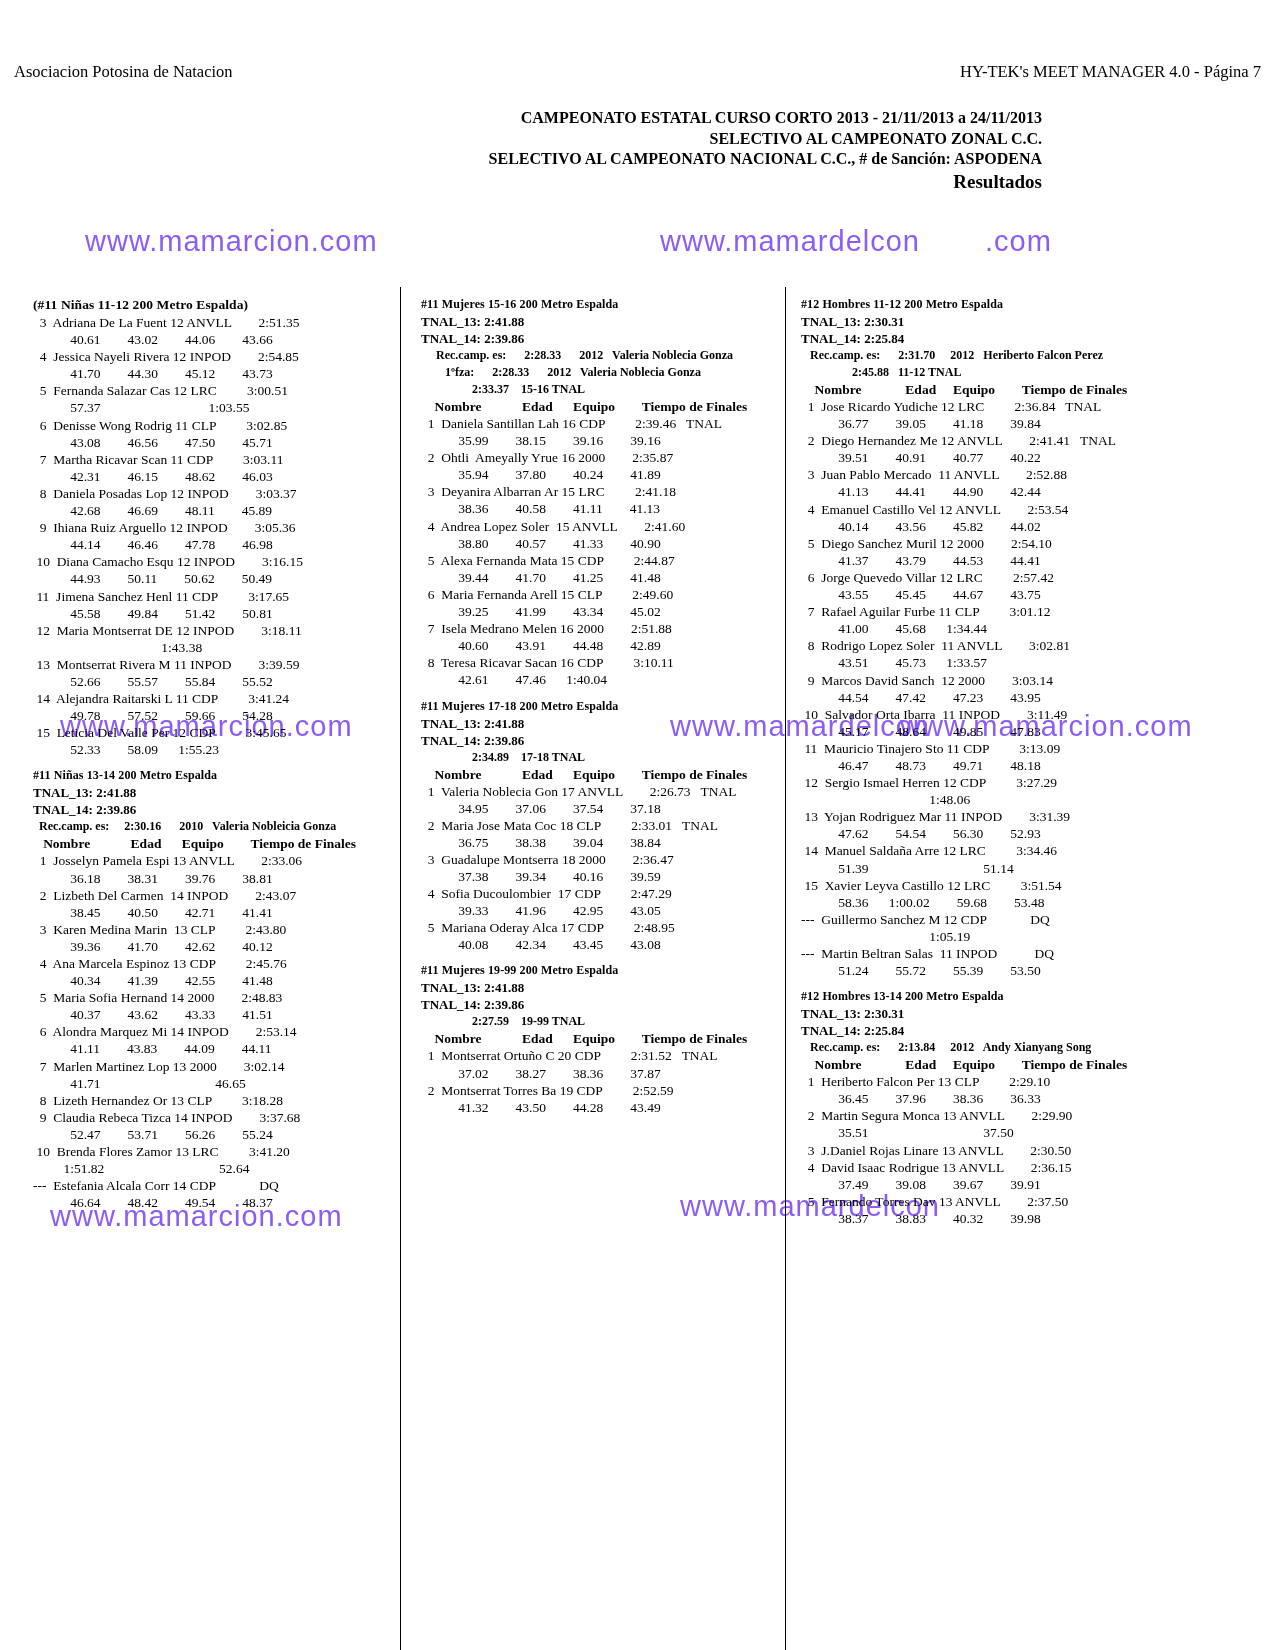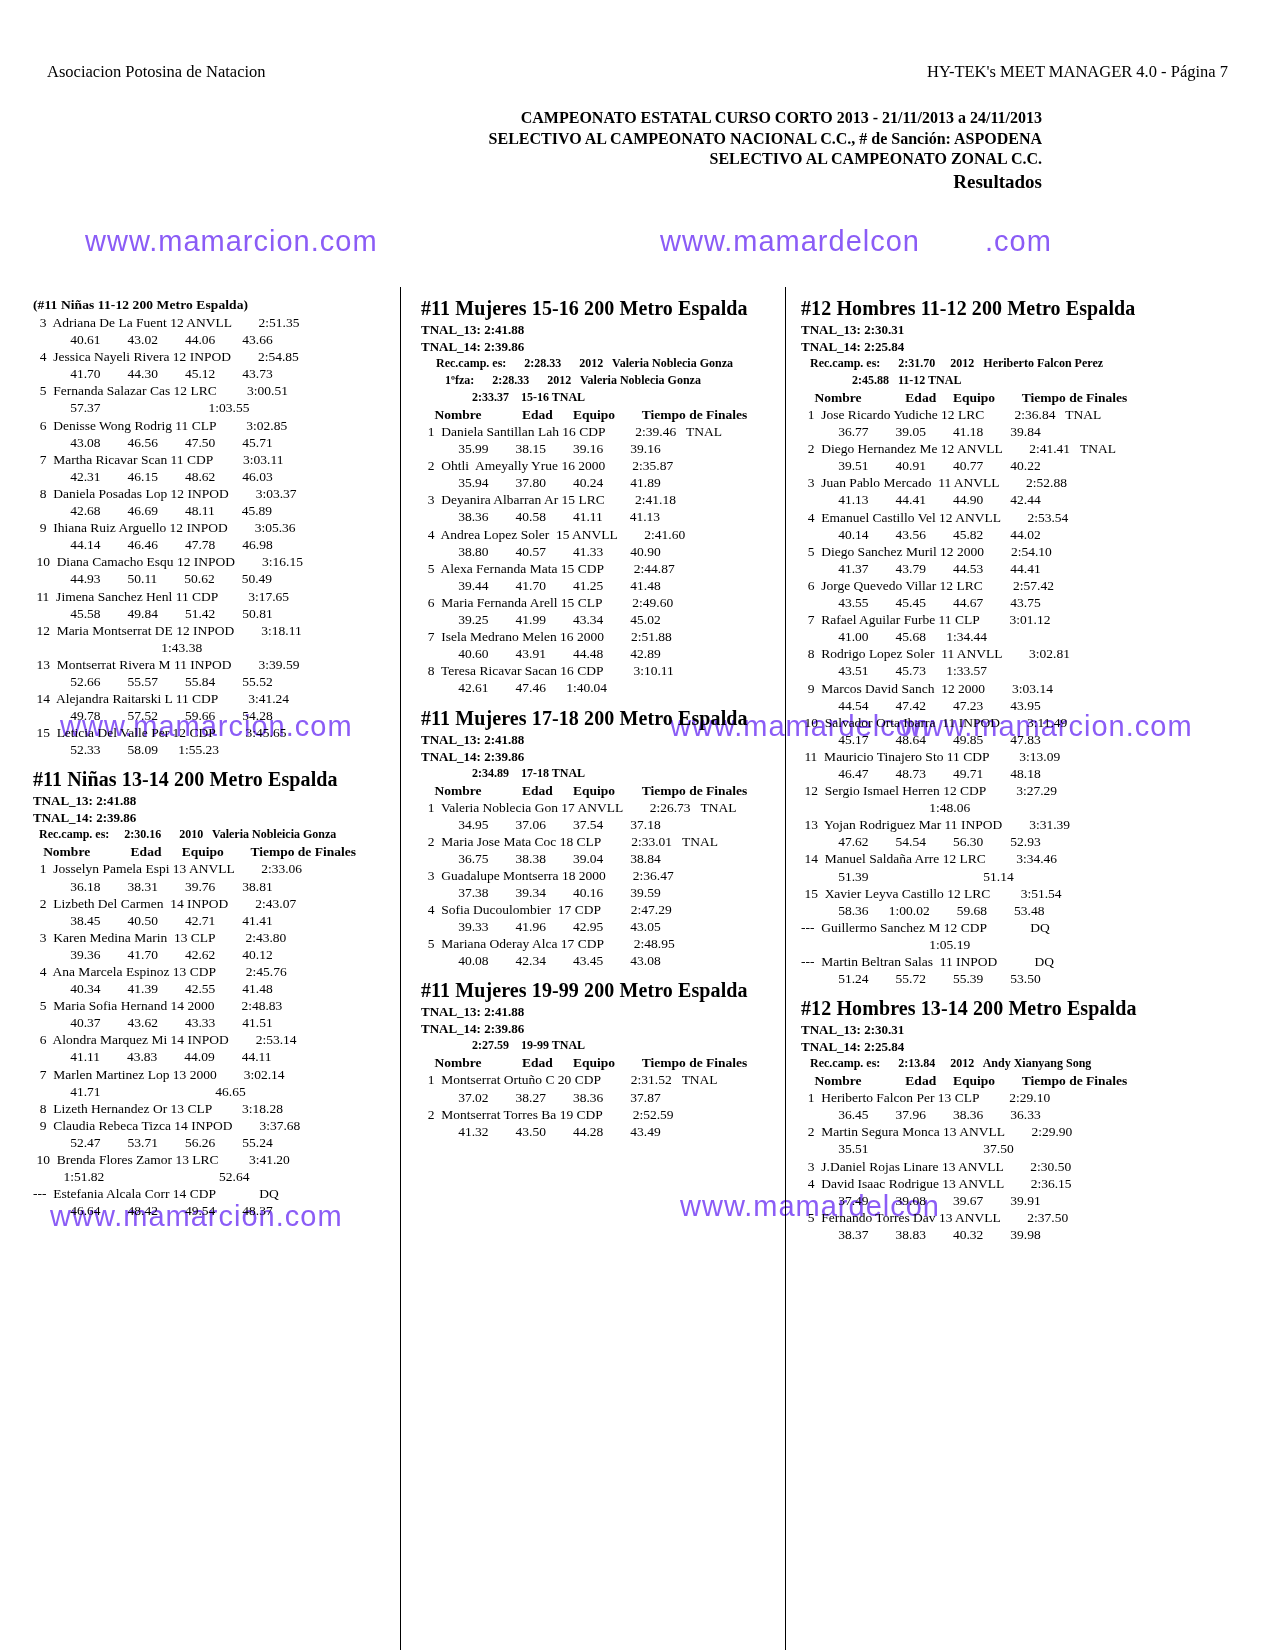--- a/index.html
+++ b/index.html
@@ -19,21 +19,21 @@
     width: 1275px;
     height: 1650px;
     padding: 0;
     box-sizing: border-box;
   }
   .hdr {
     position: absolute;
     top: 62px;
     left: 0;
     width: 1275px;
-    padding: 0 47px;
+    padding: 0 14px;
     box-sizing: border-box;
     display: flex;
     justify-content: space-between;
     font-size: 16.5px;
   }
   .title-block {
     position: absolute;
     top: 88px;
     left: 0;
     width: 1042px;
@@ -60,21 +60,21 @@
   .col {
     box-sizing: border-box;
     position: relative;
   }
   .col1 { width: 400px; padding-left: 33px; }
   .col2 { width: 385px; padding-left: 20px; border-left: 1px solid #000; }
   .col3 { width: 490px; padding-left: 15px; border-left: 1px solid #000; }
 
   .evt-title {
     font-weight: bold;
-    font-size: 20px;
+    font-size: 12px;
     margin-top: 10px;
     margin-bottom: 1px;
     letter-spacing: 0.1px;
   }
   .evt-title.small {
     font-size: 13.5px;
   }
   .std {
     font-weight: bold;
     font-size: 13px;
@@ -128,22 +128,22 @@
   <div class="wm" style="top:225px;left:985px;">.com</div>
   <div class="wm" style="top:710px;left:900px;">www.mamarcion.com</div>
 
   <div class="hdr content">
     <span>Asociacion Potosina de Natacion</span>
     <span>HY-TEK's MEET MANAGER 4.0 - Página 7</span>
   </div>
 
   <div class="title-block content">
     <div>CAMPEONATO ESTATAL CURSO CORTO 2013 - 21/11/2013 a 24/11/2013</div>
+    <div>SELECTIVO AL CAMPEONATO ZONAL C.C.</div>
     <div>SELECTIVO AL CAMPEONATO NACIONAL C.C., # de Sanción: ASPODENA</div>
-    <div>SELECTIVO AL CAMPEONATO ZONAL C.C.</div>
     <div class="resultados">Resultados</div>
   </div>
 
   <div class="cols content">
     <div class="col col1" id="col-0">
         <div>
           <div class="evt-title small">(#11  Niñas 11-12 200 Metro Espalda)</div>
           <div class="row">  3  Adriana De La Fuent 12 ANVLL        2:51.35</div>
           <div class="splits">           40.61        43.02        44.06        43.66</div>
           <div class="row">  4  Jessica Nayeli Rivera 12 INPOD        2:54.85</div>

